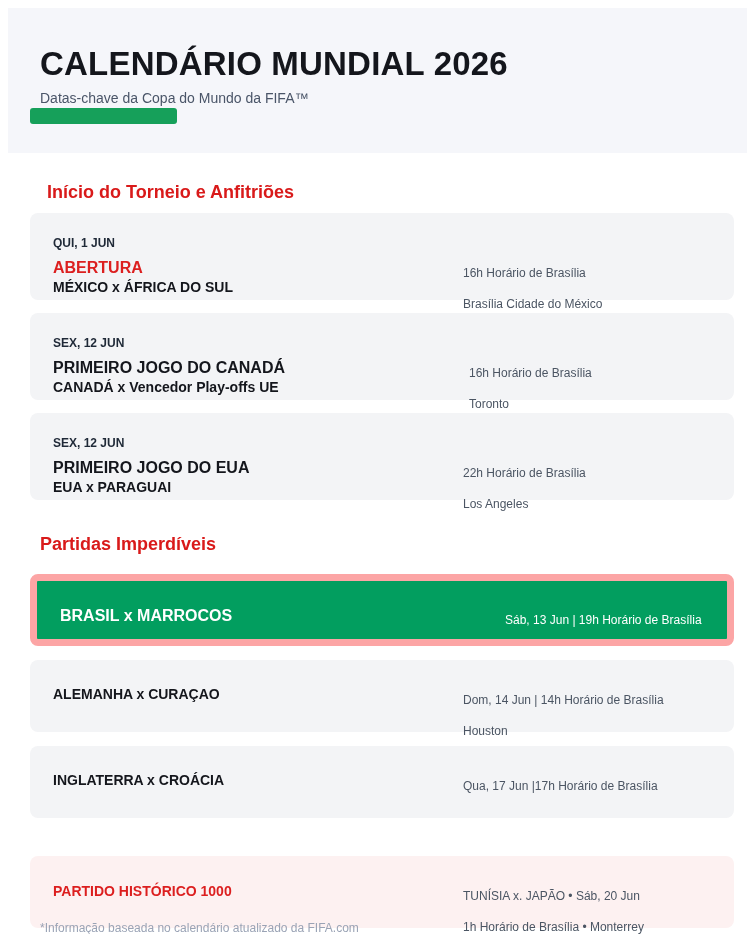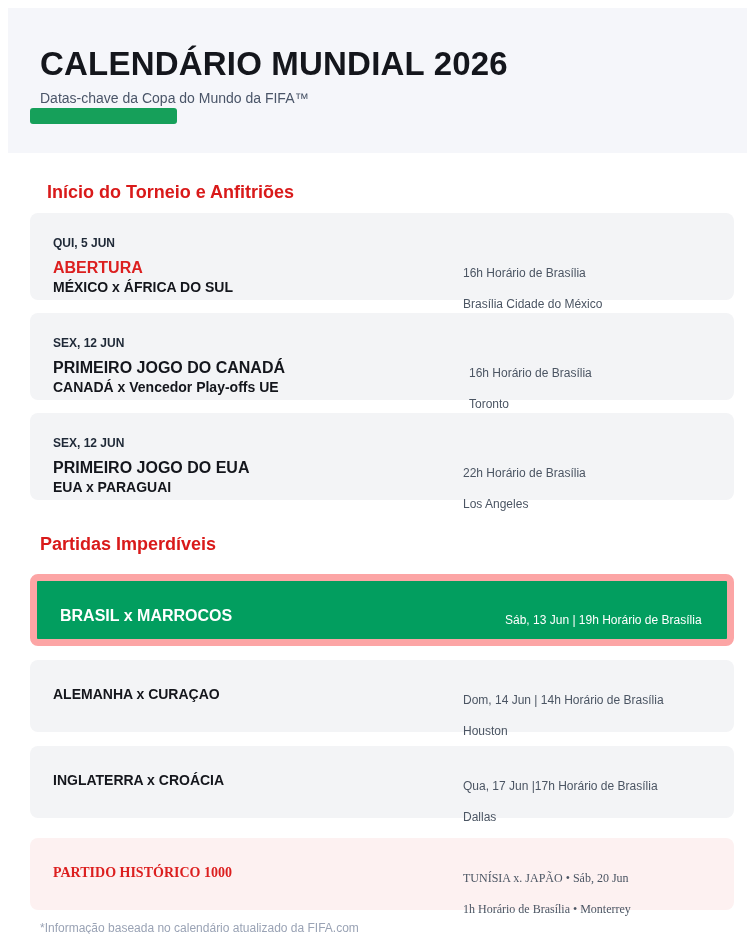--- a/index.html
+++ b/index.html
@@ -35,21 +35,21 @@
 
 <div class="header">
   <h1 class="title">CALENDÁRIO MUNDIAL 2026</h1>
   <div class="subtitle">Datas-chave da Copa do Mundo da FIFA™</div>
   <div class="accent-bar"></div>
 </div>
 
 <h2 class="section-title" style="top:166px;margin-left:7px;">Início do Torneio e Anfitriões</h2>
 
 <div class="card" style="top:205px;height:87px;">
-  <div class="date" style="top:15px;">QUI, 5 JUN</div>
+  <div class="date" style="top:15px;">QUI, 1 JUN</div>
   <div class="label red" style="top:38px;">ABERTURA</div>
   <div class="match" style="top:58px;">MÉXICO x ÁFRICA DO SUL</div>
   <div class="info" style="left:417px;top:37px;">
     <span>16h Horário de Brasília</span>
     <span>Brasília Cidade do México</span>
   </div>
 </div>
 
 <div class="card" style="top:305px;height:87px;">
   <div class="date" style="top:15px;">SEX, 12 JUN</div>
@@ -85,25 +85,24 @@
   <div class="info" style="left:417px;top:17px;">
     <span>Dom, 14 Jun | 14h Horário de Brasília</span>
     <span>Houston</span>
   </div>
 </div>
 
 <div class="card" style="top:738px;height:72px;">
   <div class="match" style="top:18px;">INGLATERRA x CROÁCIA</div>
   <div class="info" style="left:417px;top:17px;">
     <span>Qua, 17 Jun |17h Horário de Brasília</span>
-    <span>Dallas</span>
   </div>
 </div>
 
-<div class="card pink" style="top:830px;height:72px;font-family:Liberation Serif, serif;">
+<div class="card pink" style="top:848px;height:72px;">
   <div class="match" style="top:19px;">PARTIDO HISTÓRICO 1000</div>
   <div class="info" style="left:417px;top:17px;">
     <span>TUNÍSIA x. JAPÃO • Sáb, 20 Jun</span>
     <span>1h Horário de Brasília • Monterrey</span>
   </div>
 </div>
 
 <div class="footnote">*Informação baseada no calendário atualizado da FIFA.com</div>
 
 </body></html>

